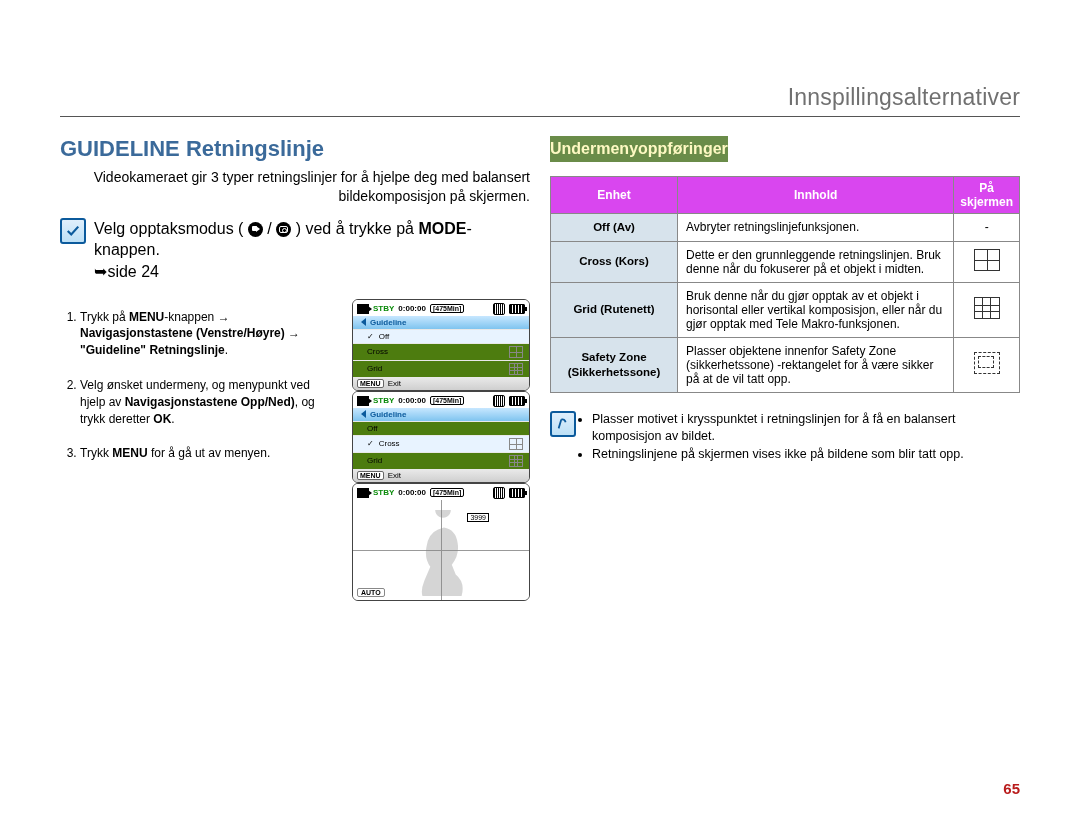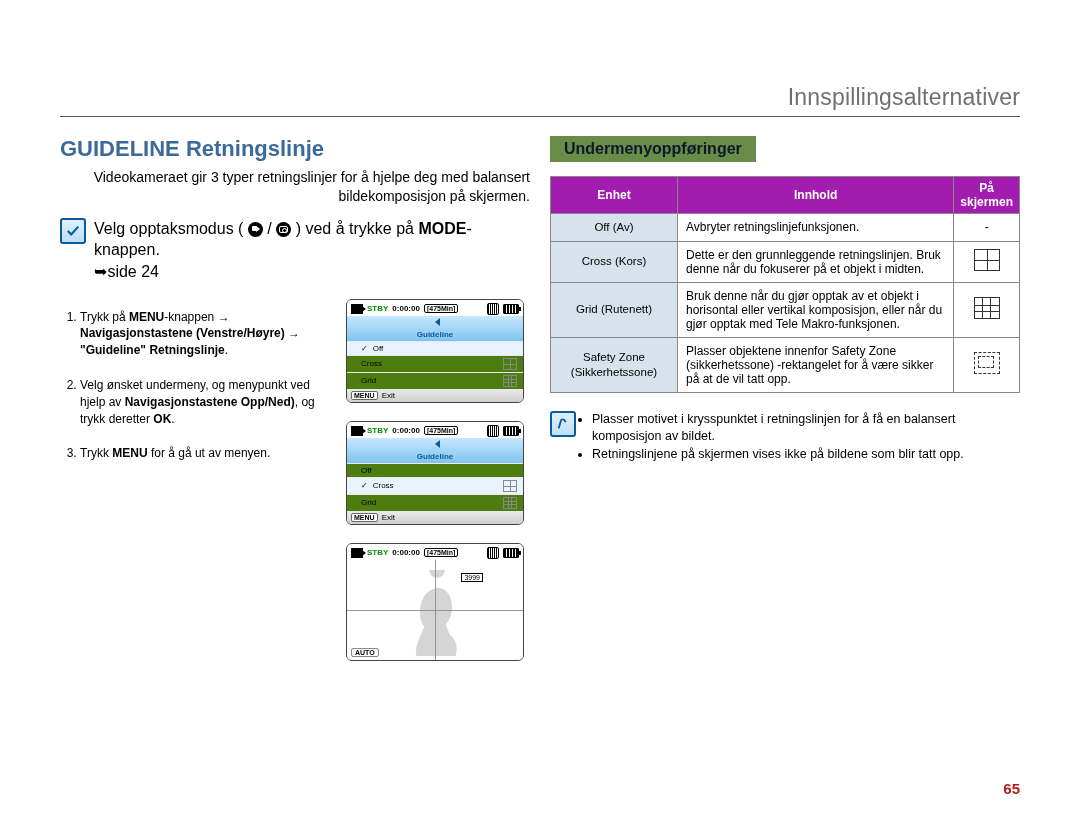--- a/index.html
+++ b/index.html
@@ -123,22 +123,21 @@
   }
   .steps-text{
     flex:1;
     min-width:0;
   }
   .steps-imgs{
     width:190px;
     flex-shrink:0;
     display:flex;
     flex-direction:column;
-    gap:18px;
-    align-items:center;
+    align-items:flex-end;
   }
   ol.steps {
     padding-left: 20px;
     margin: 10px 0 0 0;
     font-size: 12px;
     line-height: 1.4;
   }
   ol.steps li {
     margin-bottom: 18px;
   }
@@ -187,21 +186,20 @@
 
   .lcd-subbar{
     background:linear-gradient(#c7e7ff,#7fc4ef);
     display:flex;
     padding:2px 4px;
     gap:4px;
     font-size:8px;
     color:#0b5a9c;
     font-weight:bold;
     align-items:center;
-    flex-direction:column;
   }
   .lcd-subbar .arrow{
     width:0;height:0;border:4px solid transparent;border-right:5px solid #0b5a9c;
   }
   .lcd-menu{
     background:#4d7c0f;
   }
   .lcd-menu .row{
     display:flex;
     align-items:center;
@@ -258,48 +256,48 @@
     position:absolute;left:4px;bottom:3px;font-size:7px;font-weight:bold;border:1px solid #888;padding:0px 3px;border-radius:2px;background:#fff;
   }
   .lcd.preview .threek{
     position:absolute; top:13px; right:40px; font-size:7px; border:1px solid #000; padding:0 2px;
   }
 
   
   .submenu-title{
     display:inline-block;
     background:#6a8c49;
-    color:#0f172a;
-    padding:4px 14px;
+    color:#fef9c3;
+    padding:4px 0;
     font-size:16px;
     font-weight:bold;
     margin-bottom:14px;
   }
   table.sub{
     border-collapse:collapse;
     width:100%;
     font-size:12px;
   }
   table.sub th{
-    background:#a21caf;
+    background:#d946ef;
     color:#fff;
     font-weight:bold;
     padding:4px 6px;
     border:1px solid #888;
     text-align:center;
     font-size:12px;
   }
   table.sub td{
     border:1px solid #888;
     padding:6px 8px;
     vertical-align:middle;
   }
   table.sub td.label{
     background:#d7e3ec;
-    font-weight:normal;
+    font-weight:bold;
     text-align:center;
     width:110px;
     font-size:11.5px;
     line-height:1.3;
   }
   table.sub td.icon{
     width:36px;
     text-align:center;
     background:#fff;
   }

